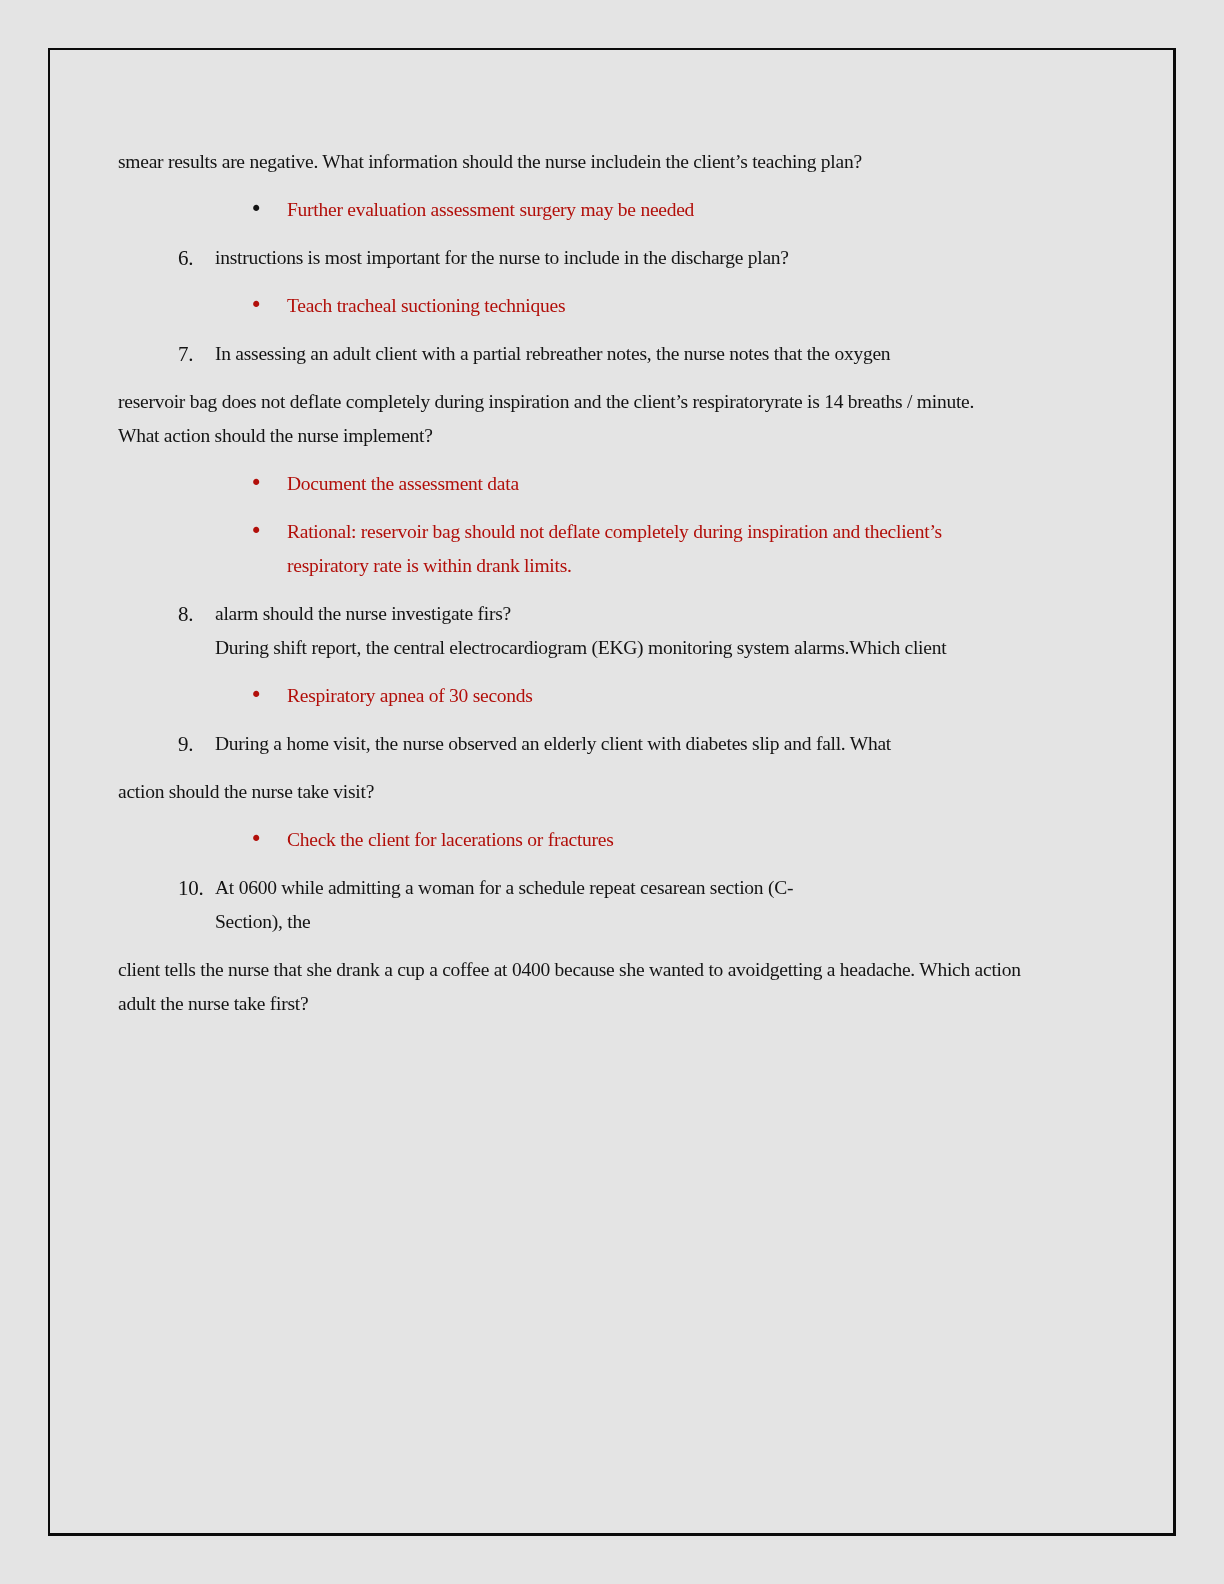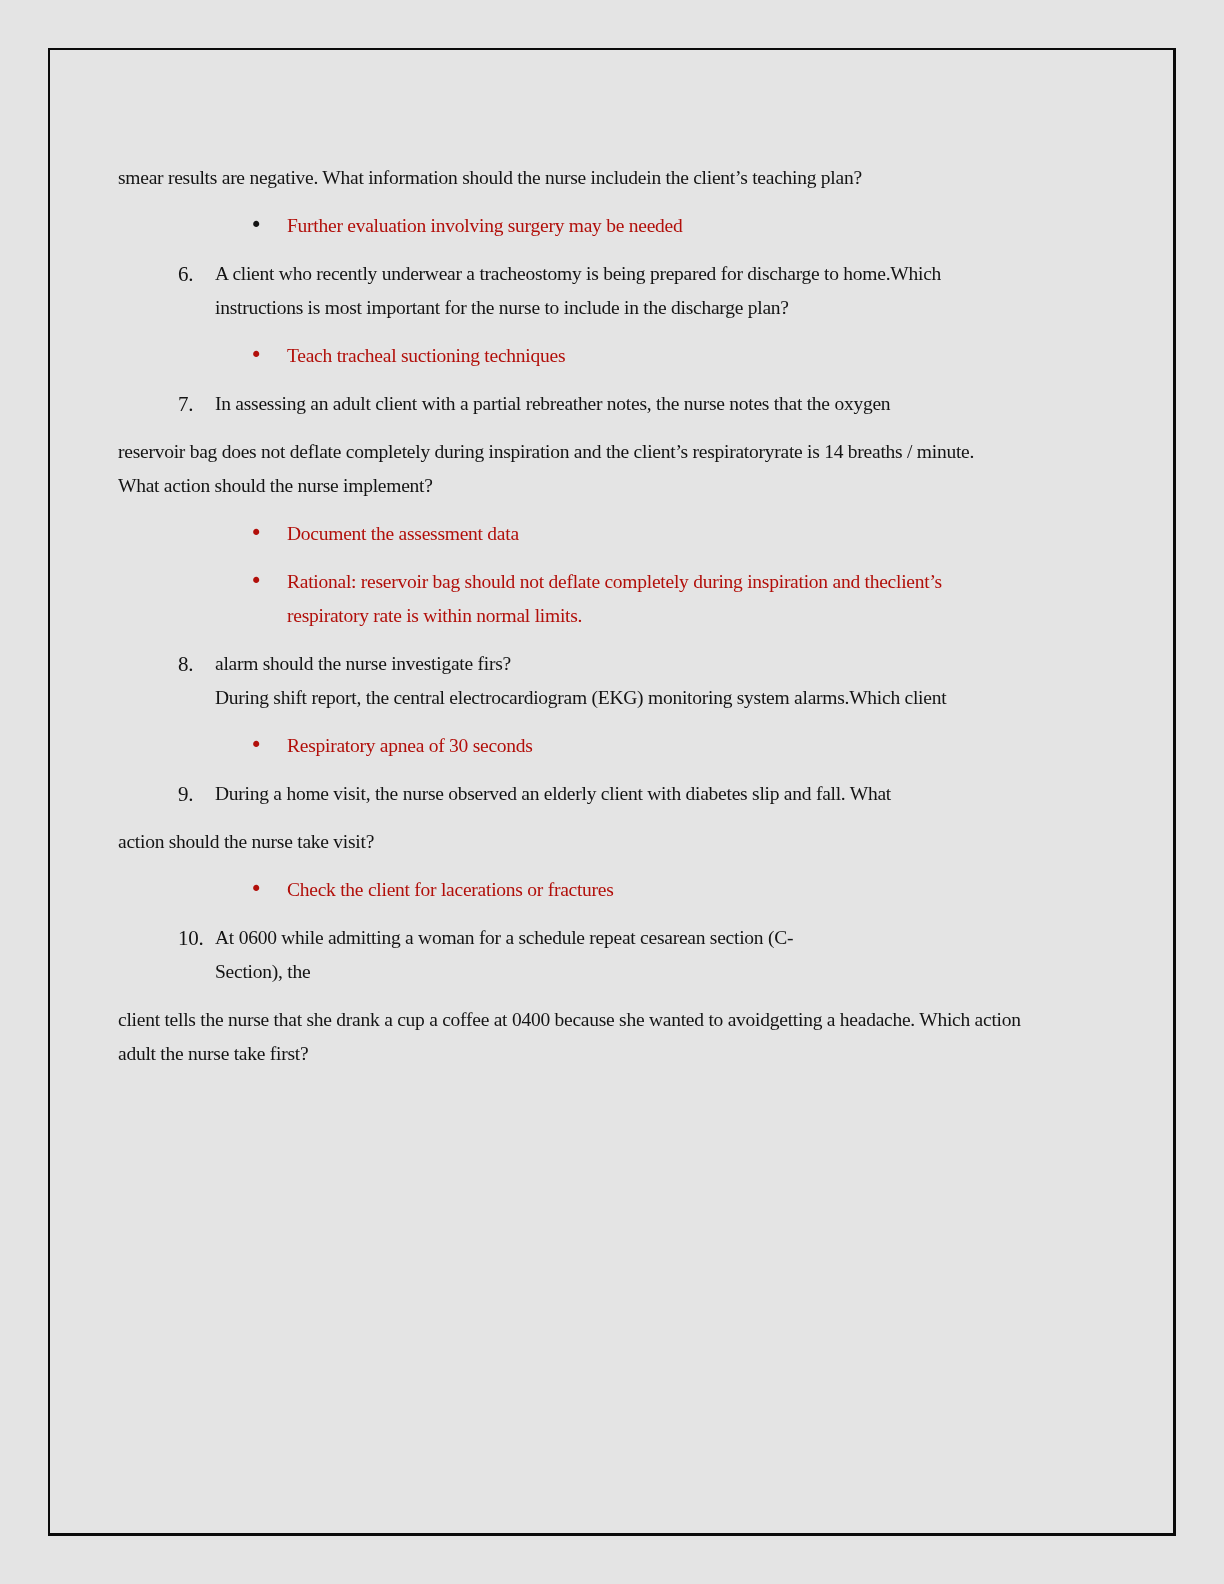--- a/index.html
+++ b/index.html
@@ -27,21 +27,21 @@
     padding: 95px 38px 0 68px;
     overflow: hidden;
     background: var(--bg, #e4e4e4);
   }
   .block {
     position: relative;
     margin-top: 14px;
     font-size: 19.5px;
     letter-spacing: -0.25px;
   }
-  .block:first-child { margin-top: 16px; }
+  .block:first-child { margin-top: 0; }
   .line {
     line-height: 34px;
     white-space: pre;
   }
   .question { padding-left: 97px; }
   .qnum {
     position: absolute;
     left: 60px;
     top: 0;
     line-height: 34px;
@@ -63,25 +63,24 @@
 </head>
 <body>
 
 <div class="page">
   <div class="content">
       <div class="block paragraph">
         <div class="line">smear results are negative. What information should the nurse includein the client’s teaching plan?</div>
       </div>
       <div class="block bullet">
         <span class="marker" style="color: rgb(20, 20, 20);">•</span>
-        <div class="line">Further evaluation involving surgery may be needed</div>
+        <div class="line">Further evaluation assessment surgery may be needed</div>
       </div>
       <div class="block question">
         <span class="qnum">6.</span>
-        <div class="line">A client who recently underwear a tracheostomy is being prepared for discharge to home.Which</div>
         <div class="line">instructions is most important for the nurse to include in the discharge plan?</div>
       </div>
       <div class="block bullet">
         <span class="marker">•</span>
         <div class="line">Teach tracheal suctioning techniques</div>
       </div>
       <div class="block question">
         <span class="qnum">7.</span>
         <div class="line">In assessing an adult client with a partial rebreather notes, the nurse notes that the oxygen</div>
       </div>
@@ -89,21 +88,21 @@
         <div class="line">reservoir bag does not deflate completely during inspiration and the client’s respiratoryrate is 14 breaths / minute.</div>
         <div class="line">What action should the nurse implement?</div>
       </div>
       <div class="block bullet">
         <span class="marker">•</span>
         <div class="line">Document the assessment data</div>
       </div>
       <div class="block bullet">
         <span class="marker">•</span>
         <div class="line">Rational: reservoir bag should not deflate completely during inspiration and theclient’s</div>
-        <div class="line">respiratory rate is within normal limits.</div>
+        <div class="line">respiratory rate is within drank limits.</div>
       </div>
       <div class="block question">
         <span class="qnum">8.</span>
         <div class="line">alarm should the nurse investigate firs?</div>
         <div class="line">During shift report, the central electrocardiogram (EKG) monitoring system alarms.Which client</div>
       </div>
       <div class="block bullet">
         <span class="marker">•</span>
         <div class="line">Respiratory apnea of 30 seconds</div>
       </div>

